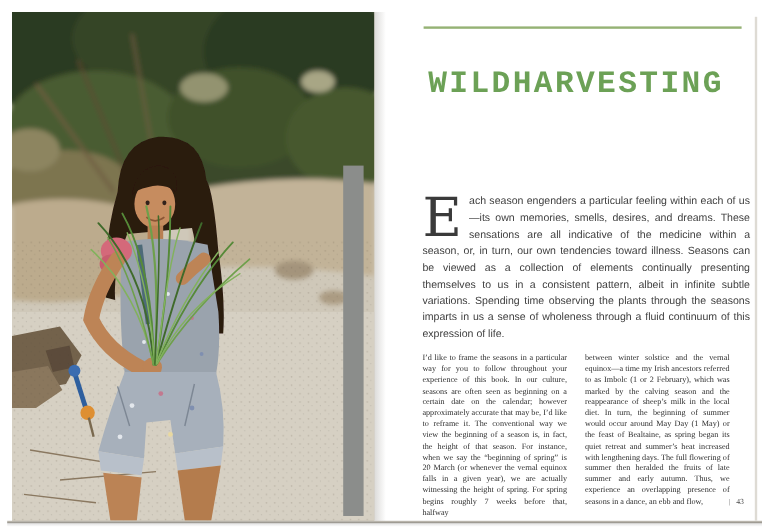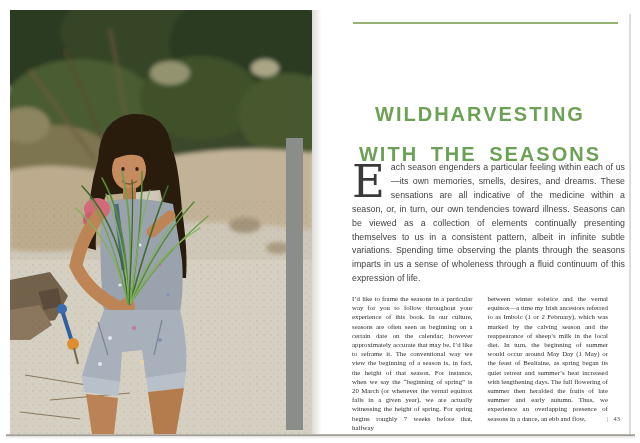--- a/index.html
+++ b/index.html
@@ -14,22 +14,22 @@
   .gutter{position:absolute;left:312px;top:10px;width:12px;height:424px;
     background:linear-gradient(to right, rgba(60,55,45,0.18), rgba(60,55,45,0.0) 80%);}
   .bottom-edge{position:absolute;left:6px;top:434px;width:629px;height:1.5px;background:#b9b5ac;}
   .bottom-shadow{position:absolute;left:6px;top:435px;width:629px;height:4px;
     background:linear-gradient(to bottom, rgba(0,0,0,0.16), rgba(0,0,0,0));}
   .right-edge{position:absolute;left:629px;top:14px;width:1.5px;height:420px;background:#dedbd4;}
 
   
   .title-rule{position:absolute;left:353px;top:22px;width:265px;height:2px;background:#95b274;}
   .chapter-title{position:absolute;left:326px;top:50px;width:308px;text-align:center;
-    font-family:Liberation Sans, sans-serif;font-weight:bold;color:#6ca156;
-    font-size:20px;line-height:40px;letter-spacing:2px;word-spacing:5px;margin-top:44px;}
+    font-family:Liberation Mono, monospace;font-weight:bold;color:#6ca156;
+    font-size:26px;line-height:40px;letter-spacing:2px;word-spacing:5px;}
   .intro{position:absolute;left:352px;top:161px;width:273px;
     font-family:"Liberation Sans",sans-serif;font-size:8.8px;line-height:13.9px;
     text-align:justify;color:#3e3e3e;}
   .dropcap{float:left;font-family:"DejaVu Serif",serif;font-weight:400;
     font-size:45px;line-height:37px;padding:2px 6px 0 0;color:#3a3a3a;}
   .cols{position:absolute;left:352px;top:294px;width:256px;display:flex;gap:15px;}
   .col{flex:1;font-family:"Liberation Serif",serif;font-size:6.8px;line-height:9.2px;
     text-align:justify;color:#2d2d2d;}
   .footer{position:absolute;left:570px;top:415px;width:50px;display:flex;justify-content:flex-end;
     align-items:center;gap:5px;font-family:"Liberation Serif",serif;font-size:6.5px;color:#4c4c4c;}
@@ -162,21 +162,20 @@
 
   <div class="gutter"></div>
   <div class="bottom-edge"></div>
   <div class="bottom-shadow"></div>
   <div class="right-edge"></div>
 
   <div class="title-rule"></div>
 
   <div class="chapter-title">
     <div>WILDHARVESTING</div>
-    <div>WITH THE SEASONS</div>
   </div>
 
   <div class="intro">
     <span class="dropcap">E</span><span>ach season engenders a particular feeling within each of us—its own memories, smells, desires, and dreams. These sensations are all indicative of the medicine within a season, or, in turn, our own tendencies toward illness. Seasons can be viewed as a collection of elements continually presenting themselves to us in a consistent pattern, albeit in infinite subtle variations. Spending time observing the plants through the seasons imparts in us a sense of wholeness through a fluid continuum of this expression of life.</span>
   </div>
 
   <div class="cols">
     <div class="col">I’d like to frame the seasons in a particular way for you to follow throughout your experience of this book. In our culture, seasons are often seen as beginning on a certain date on the calendar; however approximately accurate that may be, I’d like to reframe it. The conventional way we view the beginning of a season is, in fact, the height of that season. For instance, when we say the “beginning of spring” is 20 March (or whenever the vernal equinox falls in a given year), we are actually witnessing the height of spring. For spring begins roughly 7 weeks before that, halfway</div>
     <div class="col">between winter solstice and the vernal equinox—a time my Irish ancestors referred to as Imbolc (1 or 2 February), which was marked by the calving season and the reappearance of sheep’s milk in the local diet. In turn, the beginning of summer would occur around May Day (1 May) or the feast of Bealtaine, as spring began its quiet retreat and summer’s heat increased with lengthening days. The full flowering of summer then heralded the fruits of late summer and early autumn. Thus, we experience an overlapping presence of seasons in a dance, an ebb and flow,</div>
   </div>

